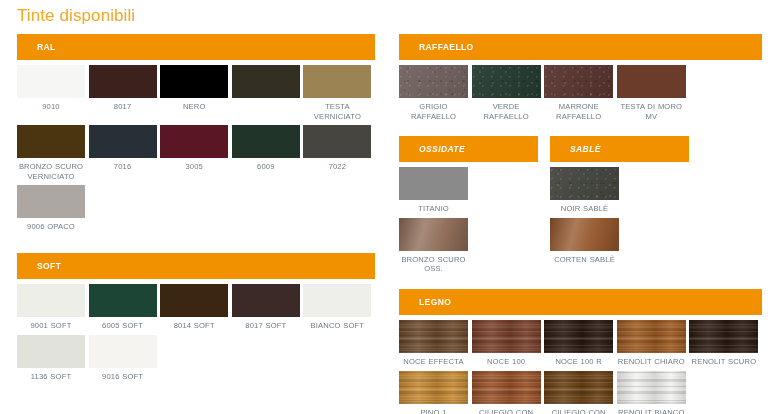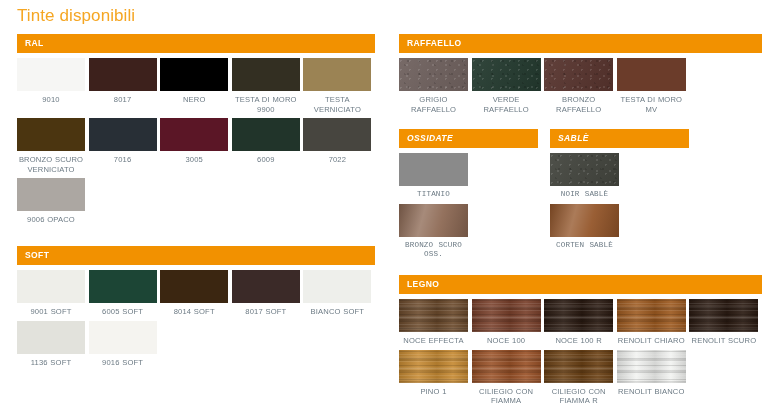--- a/index.html
+++ b/index.html
@@ -32,24 +32,24 @@
     top: 34px;
   }
   .column.left  { left: 17px;  width: 358px; }
   .column.right { left: 399px; width: 363px; }
 
   
   .section { position: relative; }
 
   .section-bar {
     background: #f29100;
-    height: 19px;
+    height: 26px;
     display: flex;
     align-items: center;
-    padding-left: 8px;
+    padding-left: 20px;
     box-sizing: border-box;
     margin-bottom: 5px;
   }
   .section-bar .section-title {
     color: #ffffff;
     font-size: 8.5px;
     font-weight: bold;
     letter-spacing: 0.4px;
     line-height: 1;
   }
@@ -92,21 +92,21 @@
   .section-pair {
     display: flex;
   }
   .section-pair > .section.half {
     width: 145px;
   }
   .section-pair > .section.half:first-child {
     margin-right: 6px;
   }
   .section-pair .section.half .section-bar { width: 139px; font-style: italic; }
-  .section-pair .section.half .swatch-cell { width: 72.6px; font-family: Liberation Mono, monospace; }
+  .section-pair .section.half .swatch-cell { width: 72.6px; }
 
   .spacer-sm { height: 17px; }
   .spacer-md { height: 11px; }
 </style>
 </head>
 <body>
 
 <div id="page-title">Tinte disponibili</div>
 
 <div class="column left" id="left-col">
@@ -130,21 +130,20 @@
         <div class="swatch-cell">
           <div class="swatch-chip" style="background: rgb(0, 0, 0);">
             <div class="grain" style=""></div>
           </div>
           <div class="swatch-label">NERO</div>
         </div>
         <div class="swatch-cell">
           <div class="swatch-chip" style="background: rgb(51, 47, 34);">
             <div class="grain" style=""></div>
           </div>
-          <div class="swatch-label">TESTA DI MORO 9900</div>
         </div>
         <div class="swatch-cell">
           <div class="swatch-chip" style="background: rgb(155, 131, 84);">
             <div class="grain" style=""></div>
           </div>
           <div class="swatch-label">TESTA VERNICIATO</div>
         </div>
         <div class="swatch-cell">
           <div class="swatch-chip" style="background: rgb(75, 53, 16);">
             <div class="grain" style=""></div>
@@ -249,21 +248,21 @@
         <div class="swatch-cell">
           <div class="swatch-chip" style="background: rgb(34, 56, 45);">
             <div class="grain" style="background-image:radial-gradient(circle at 18% 28%, rgba(255,255,255,0.13) 0 1px, rgba(0,0,0,0) 1px),radial-gradient(circle at 62% 64%, rgba(255,255,255,0.11) 0 1px, rgba(0,0,0,0) 1px),radial-gradient(circle at 82% 22%, rgba(0,0,0,0.14) 0 1px, rgba(0,0,0,0) 1px),radial-gradient(circle at 38% 80%, rgba(0,0,0,0.12) 0 1px, rgba(0,0,0,0) 1px),linear-gradient(120deg, rgba(255,255,255,0.07), rgba(0,0,0,0.07));background-size: 9px 9px, 13px 11px, 11px 13px, 15px 9px, 100% 100%;"></div>
           </div>
           <div class="swatch-label">VERDE RAFFAELLO</div>
         </div>
         <div class="swatch-cell">
           <div class="swatch-chip" style="background: rgb(85, 50, 44);">
             <div class="grain" style="background-image:radial-gradient(circle at 18% 28%, rgba(255,255,255,0.13) 0 1px, rgba(0,0,0,0) 1px),radial-gradient(circle at 62% 64%, rgba(255,255,255,0.11) 0 1px, rgba(0,0,0,0) 1px),radial-gradient(circle at 82% 22%, rgba(0,0,0,0.14) 0 1px, rgba(0,0,0,0) 1px),radial-gradient(circle at 38% 80%, rgba(0,0,0,0.12) 0 1px, rgba(0,0,0,0) 1px),linear-gradient(120deg, rgba(255,255,255,0.07), rgba(0,0,0,0.07));background-size: 9px 9px, 13px 11px, 11px 13px, 15px 9px, 100% 100%;"></div>
           </div>
-          <div class="swatch-label">BRONZO RAFFAELLO</div>
+          <div class="swatch-label">MARRONE RAFFAELLO</div>
         </div>
         <div class="swatch-cell">
           <div class="swatch-chip" style="background: rgb(107, 60, 42);">
             <div class="grain" style=""></div>
           </div>
           <div class="swatch-label">TESTA DI MORO MV</div>
         </div>
       </div>
     </div>
     <div class="spacer-md"></div>

